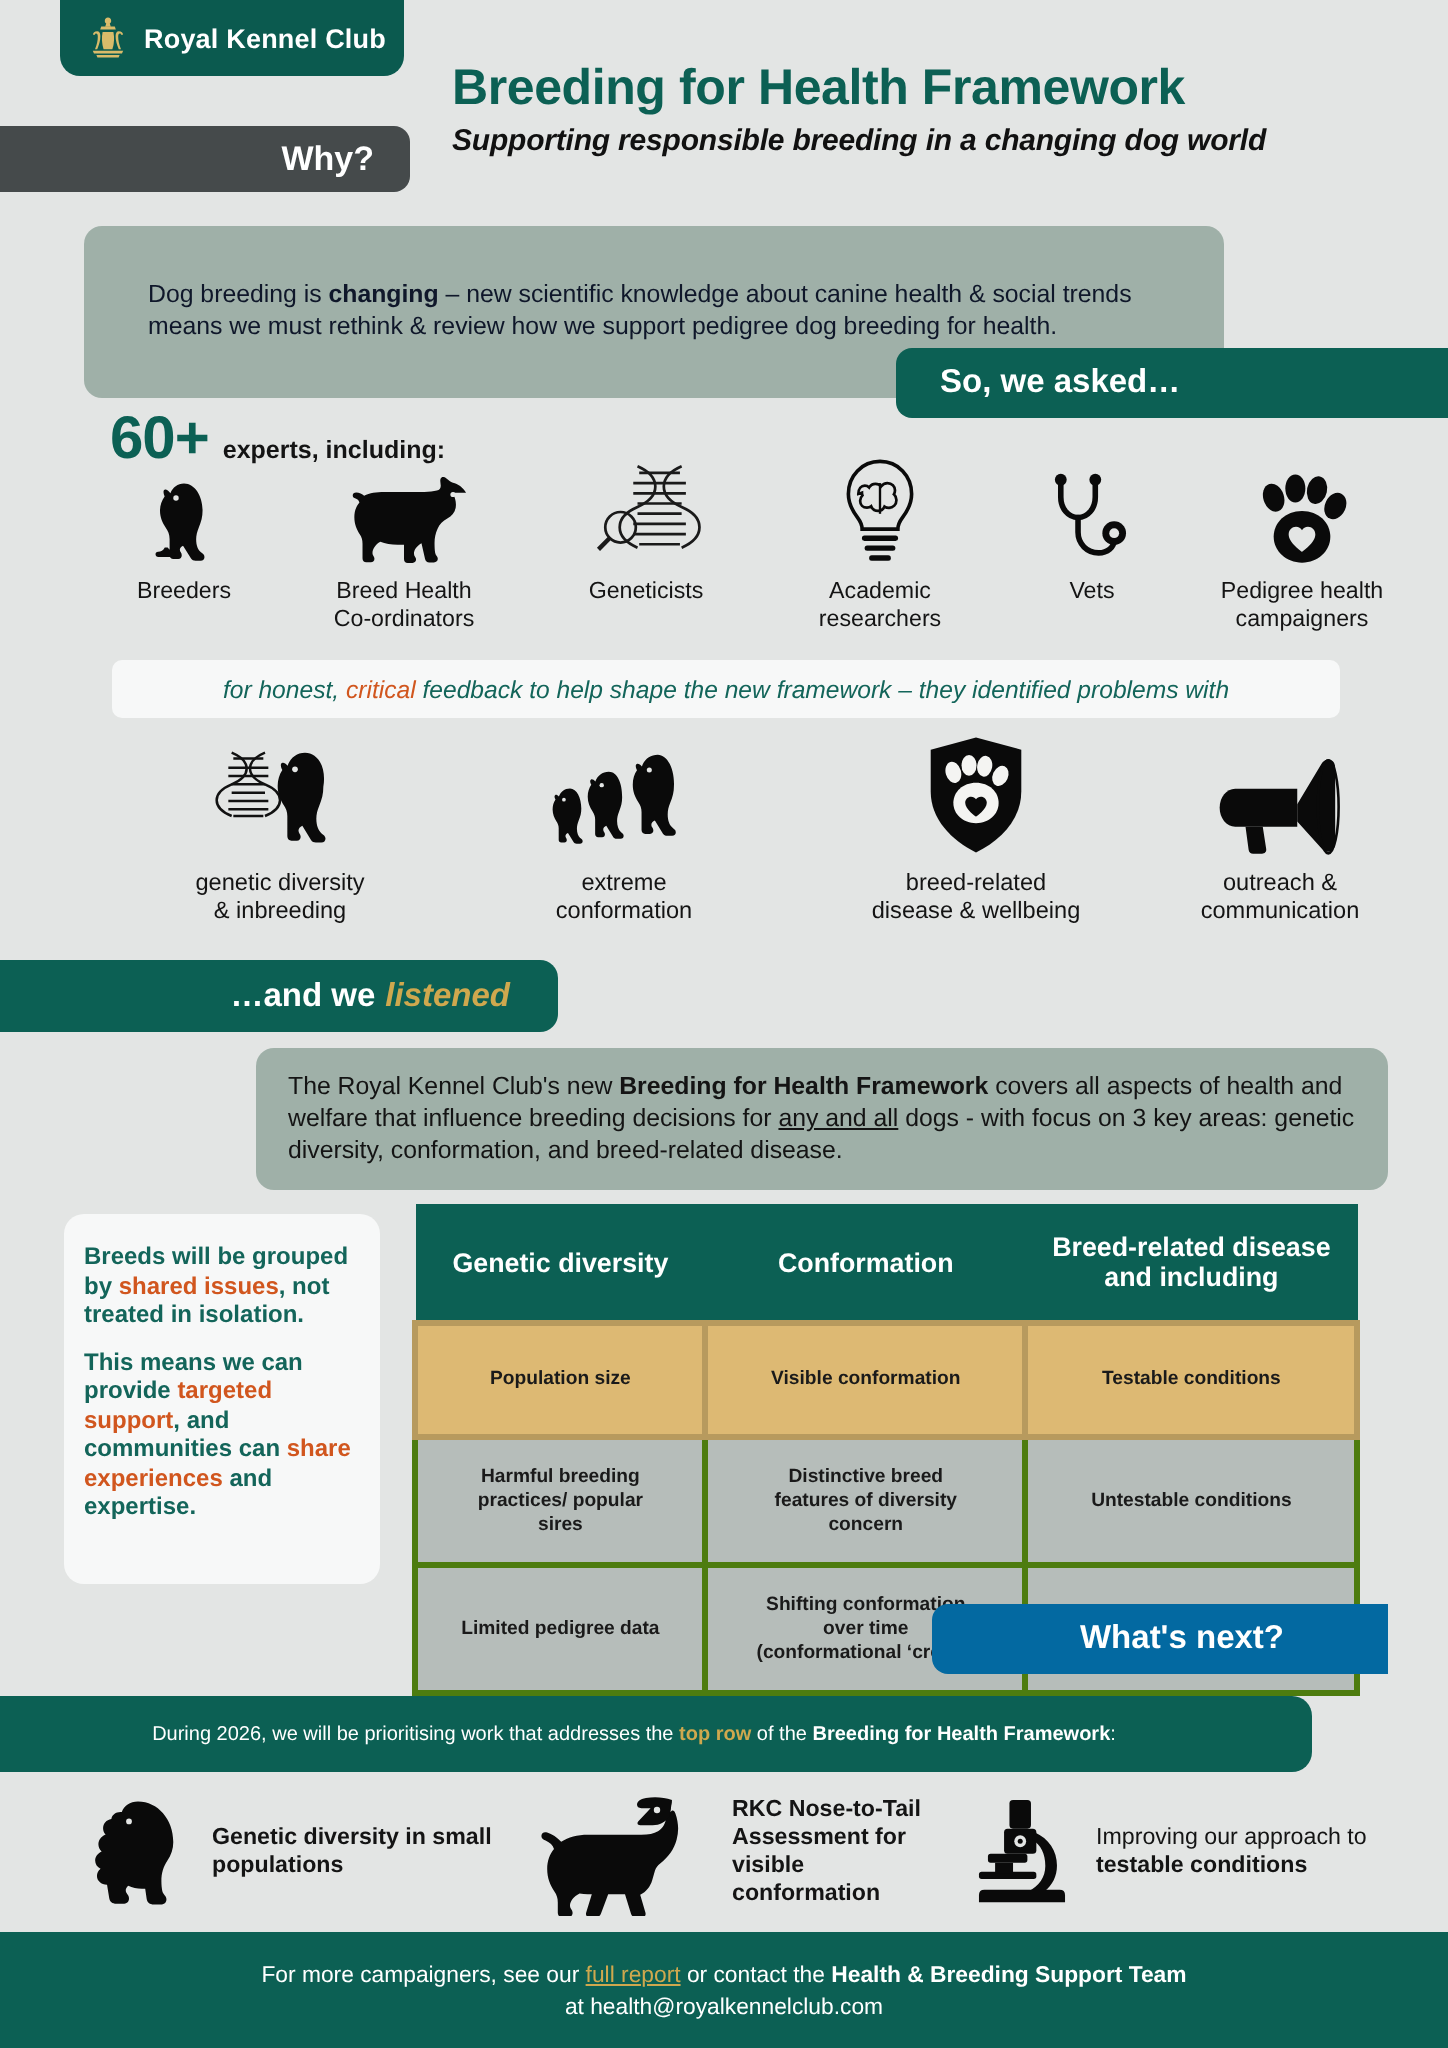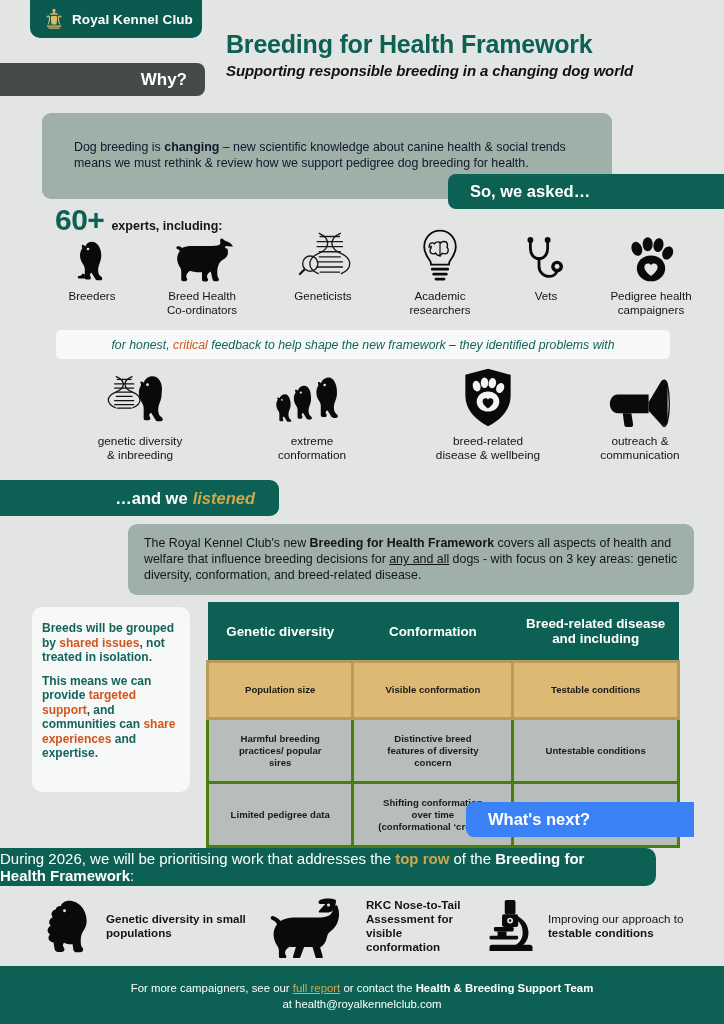--- a/index.html
+++ b/index.html
@@ -58,22 +58,22 @@
     position:absolute;left:0;top:480px;width:279px;height:36px;
     background:#0c6054;border-radius:0 9px 9px 0;
     display:flex;align-items:center;justify-content:flex-end;
     padding-right:24px;box-sizing:border-box;
   }
   .listened-banner .a{color:#fff;font-size:16.5px;font-weight:bold;}
   .listened-banner .b{color:#cfa84e;font-size:16.5px;font-weight:bold;font-style:italic;margin-left:5px;}
 
   .next-banner{
     position:absolute;left:466px;top:802px;width:228px;height:35px;
-    background:#3b82f6;border-radius:8px 0 0 8px;
-    display:flex;align-items:center;padding-left:22px;box-sizing:border-box;
+    background:#0369a1;border-radius:8px 0 0 8px;
+    display:flex;align-items:center;padding-left:22px;box-sizing:border-box;justify-content:center;
   }
   .next-banner span{color:#fff;font-size:16.5px;font-weight:bold;}
 
   
   .count-row{position:absolute;left:55px;top:203px;display:flex;align-items:baseline;}
   .count-num{color:#0c6054;font-size:30px;font-weight:bold;letter-spacing:-.5px;}
   .count-lbl{color:#141414;font-size:12.5px;font-weight:bold;margin-left:7px;}
 
   .experts{position:absolute;left:30px;top:232px;width:680px;height:92px;}
   .expert{position:absolute;text-align:center;}
@@ -129,21 +129,21 @@
   .tbl tr.r-gold td{height:40px;}
   .tbl tr.r-grey td{height:47px;}
 
   
   .next-strip{
     position:absolute;left:0;top:848px;width:656px;height:38px;
     background:#0c6054;border-radius:0 10px 10px 0;
     display:flex;align-items:center;justify-content:center;box-sizing:border-box;
     padding-right:22px;
   }
-  .next-strip span{color:#fff;font-size:15px;}
+  .next-strip span{color:#fff;font-size:10px;}
   .next-strip .gold{color:#cfa84e;font-weight:bold;}
   .next-strip b{font-weight:bold;}
 
   .nexts{position:absolute;left:0;top:892px;width:724px;height:70px;}
   .nx{position:absolute;display:flex;align-items:center;gap:8px;}
   .nx .ic{width:58px;height:60px;display:flex;align-items:center;justify-content:center;flex:0 0 auto;}
   .nx .lb{font-size:11.6px;line-height:14px;color:#141414;}
   .nx .lb b{font-weight:bold;}
 
   

